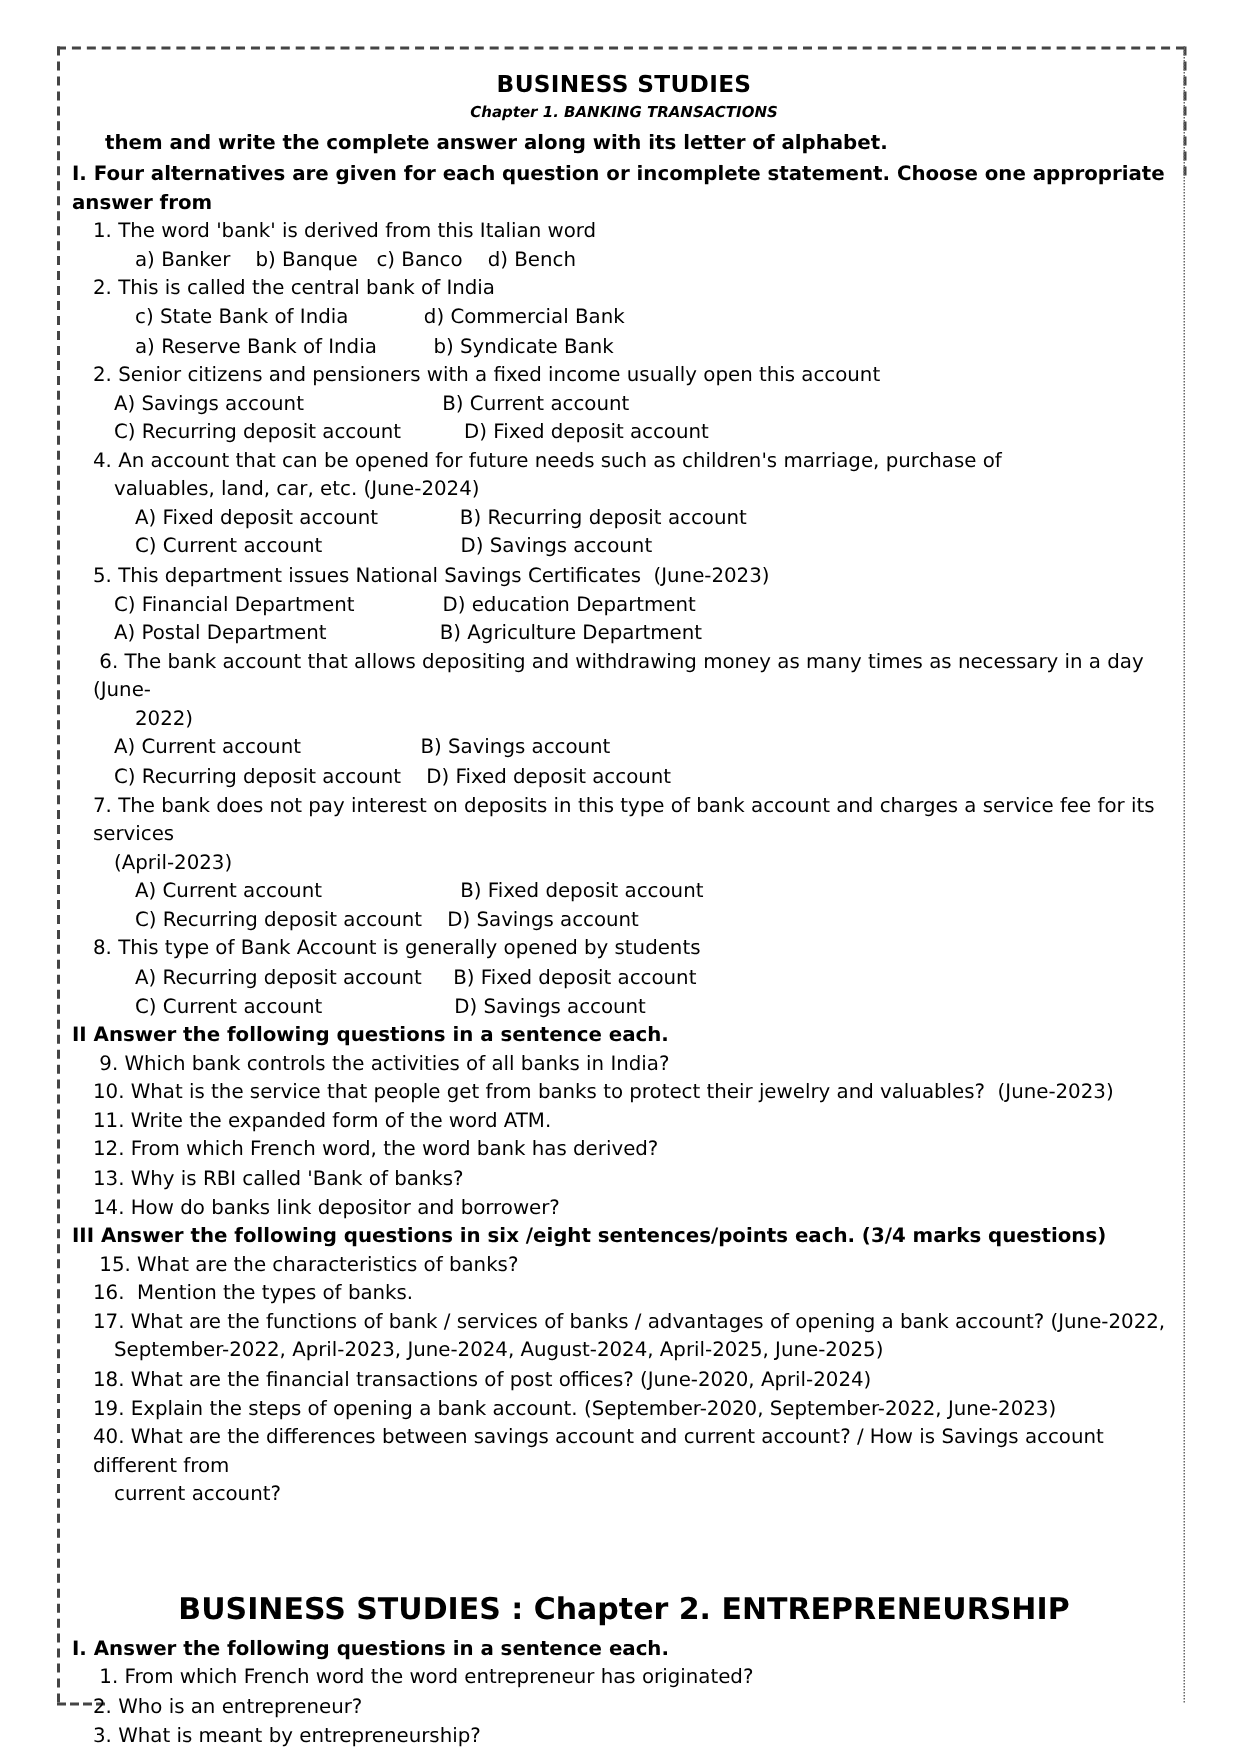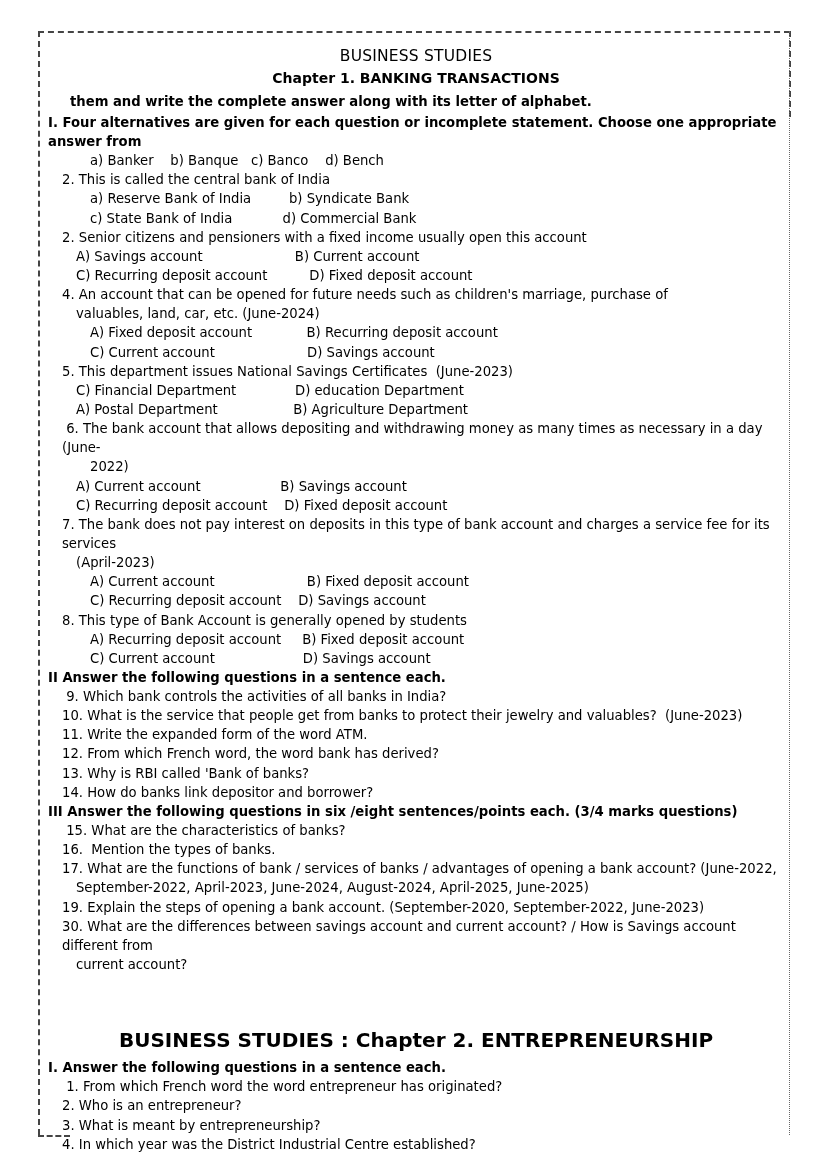--- a/index.html
+++ b/index.html
@@ -54,31 +54,32 @@
     border-top: 2px dashed #444;
   }
   .content {
     position: absolute;
     left: 48px;
     top: 44px;
     width: 736px;
   }
   .title {
     text-align: center;
-    font-weight: normal;
+    font-weight: bold;
     font-size: 15.5px;
     letter-spacing: 0.2px;
     line-height: 1.55;
   }
   .title2 {
     text-align: center;
     font-weight: bold;
-    font-size: 14px;
+    font-size: 10px;
     line-height: 1.55;
     margin-bottom: 2px;
+    font-style: italic;
   }
   .sec-head {
     font-weight: bold;
     font-size: 13.2px;
     line-height: 1.45;
     margin-top: 2px;
   }
   .line {
     font-size: 13.2px;
     line-height: 1.45;
@@ -114,25 +115,26 @@
   <div class="border-bottom-stub"></div>
 
   <div class="content">
 
     <div class="title">BUSINESS STUDIES</div>
     <div class="title2">Chapter 1. BANKING TRANSACTIONS</div>
 
     <div class="sec-head ind4">them and write the complete answer along with its letter of alphabet.</div>
     <div class="sec-head">I.  Four alternatives are given for each question or incomplete statement. Choose one appropriate answer from</div>
 
+    <div class="line ind1">1. The word 'bank' is derived from this Italian word</div>
     <div class="line ind3">a) Banker    b) Banque   c) Banco    d) Bench</div>
 
     <div class="line ind1">2. This is called the central bank of India</div>
+    <div class="line ind3">c) State Bank of India            d) Commercial Bank</div>
     <div class="line ind3">a) Reserve Bank of India         b) Syndicate Bank</div>
-    <div class="line ind3">c) State Bank of India            d) Commercial Bank</div>
 
     <div class="line ind1">2. Senior citizens and pensioners with a fixed income usually open this account</div>
     <div class="line ind2">A) Savings account                      B) Current account</div>
     <div class="line ind2">C) Recurring deposit account          D) Fixed deposit account</div>
 
     <div class="line ind1">4. An account that can be opened for future needs such as children's marriage, purchase of</div>
     <div class="line ind2">valuables, land, car, etc. (June-2024)</div>
     <div class="line ind3">A) Fixed deposit account             B) Recurring deposit account</div>
     <div class="line ind3">C) Current account                      D) Savings account</div>
 
@@ -160,22 +162,23 @@
     <div class="line ind1">11. Write the expanded form of the word ATM.</div>
     <div class="line ind1">12. From which French word, the word bank has derived?</div>
     <div class="line ind1">13. Why is RBI called 'Bank of banks?</div>
     <div class="line ind1">14. How do banks link depositor and borrower?</div>
 
     <div class="roman-head">III Answer the following questions in six /eight sentences/points each. (3/4 marks  questions)</div>
     <div class="line ind1"> 15. What are the characteristics of banks?</div>
     <div class="line ind1">16.  Mention the types of banks.</div>
     <div class="line ind1">17. What are the functions of bank / services of banks / advantages of opening a bank account? (June-2022,</div>
     <div class="line ind2">September-2022, April-2023, June-2024, August-2024, April-2025, June-2025)</div>
+    <div class="line ind1">18. What are the financial transactions of post offices? (June-2020, April-2024)</div>
     <div class="line ind1">19. Explain the steps of opening a bank account. (September-2020, September-2022, June-2023)</div>
-    <div class="line ind1">30. What are the differences between savings account and current account? / How is Savings account different from</div>
+    <div class="line ind1">40. What are the differences between savings account and current account? / How is Savings account different from</div>
     <div class="line ind2">current account?</div>
 
     <div class="gap-lg"></div>
 
     <div class="chapter2-title">BUSINESS STUDIES : Chapter 2. ENTREPRENEURSHIP</div>
     <div class="roman-head">I. Answer the following questions in a sentence each.</div>
     <div class="line ind1"> 1. From which French word the word entrepreneur has originated?</div>
     <div class="line ind1">2. Who is an entrepreneur?</div>
     <div class="line ind1">3. What is meant by entrepreneurship?</div>
     <div class="line ind1">4. In which year was the District Industrial Centre established?</div>

